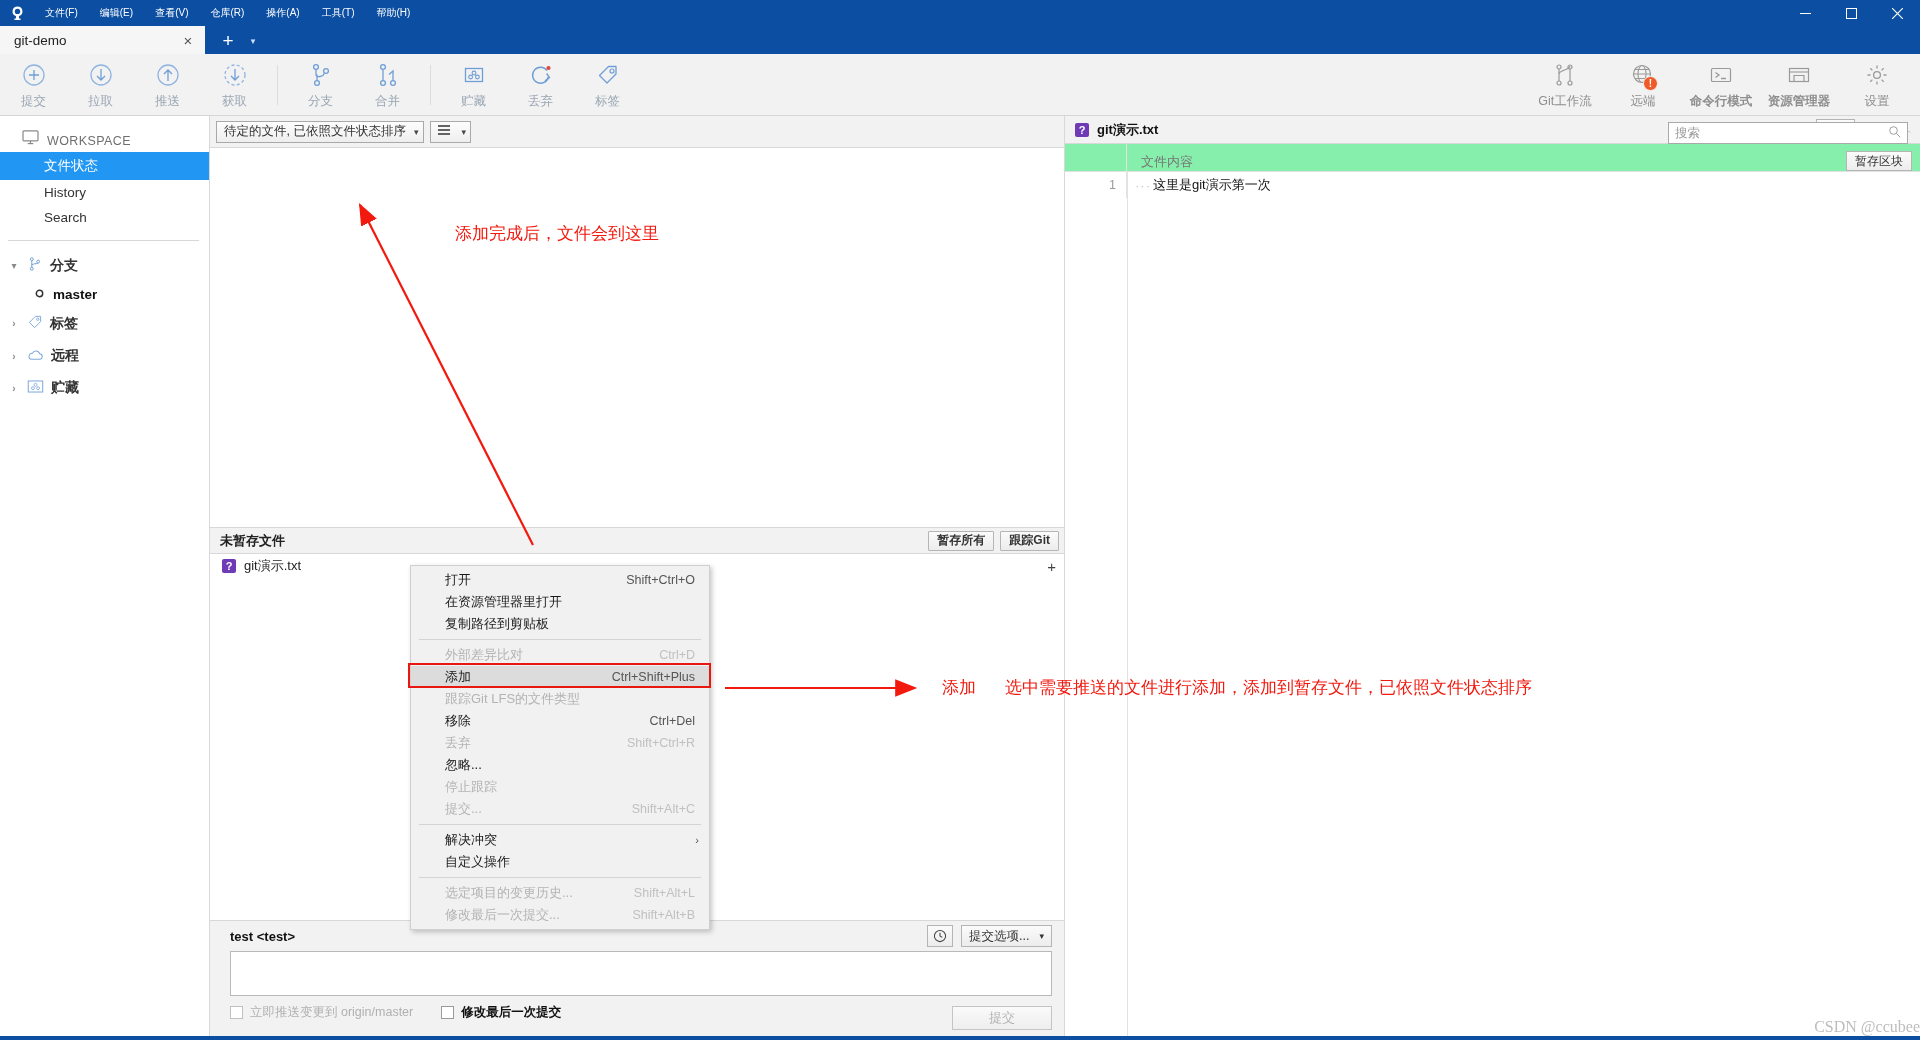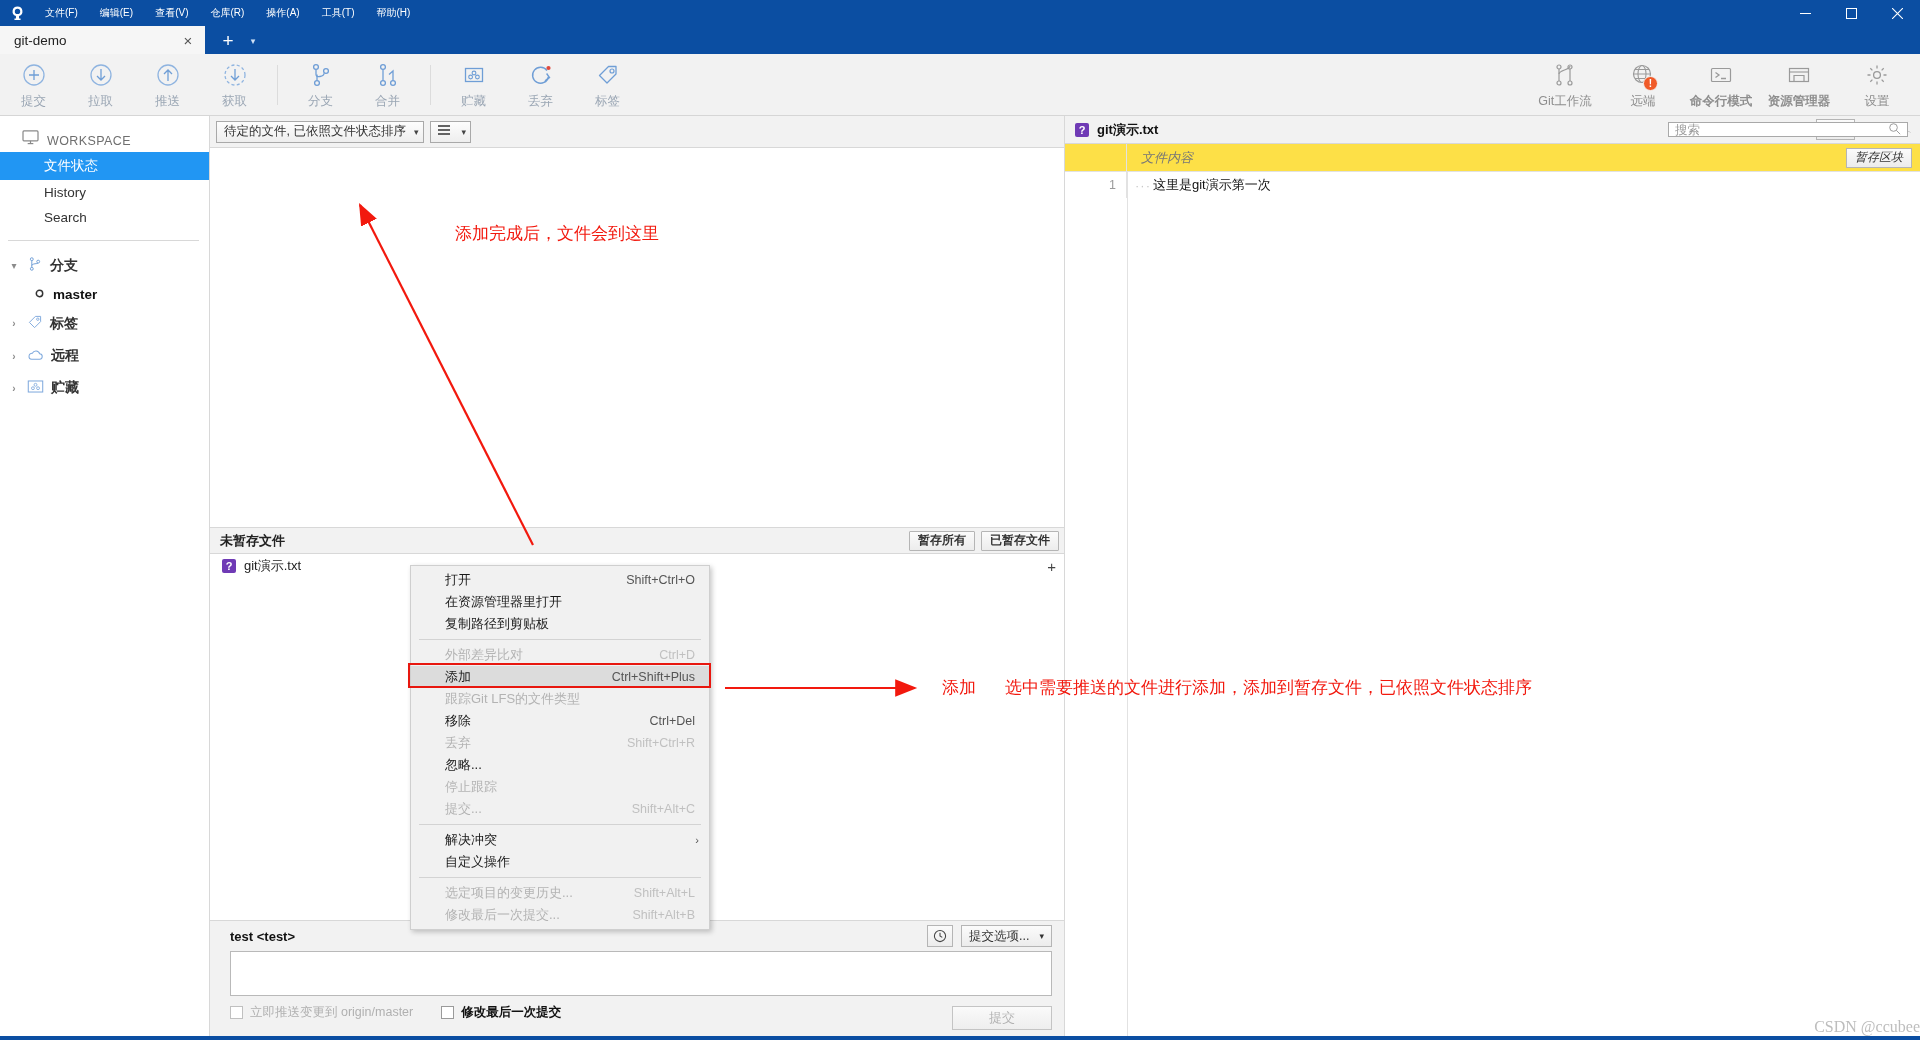--- a/index.html
+++ b/index.html
@@ -171,42 +171,42 @@
   .right-head .title { font-size:13px; font-weight:bold; color:#111; }
   .right-head .sp { flex:1; }
   .gear-combo {
     height:21px; border:1px solid #b5b5b5; background:linear-gradient(#fbfbfb,#ececec);
     display:flex; align-items:center; gap:7px; padding:0 6px;
   }
   .dots { color:#444; font-size:16px; letter-spacing:1.5px; padding:0 4px; }
   .chev-up { color:#9a9a9a; font-size:10px; padding-left:2px; }
 
   .diff-head {
-    height:28px; border-bottom:1px solid #e2e2e2; display:flex; align-items:center;
-    font-size:13px; color:#777; position:relative; background:#fde047;font-style:italic;
+    height:28px; border-bottom:1px solid #e2e2e2; display:flex; align-items:flex-end;
+    font-size:13px; color:#777; position:relative; background:#86efac;
   }
   .gutter { width:62px; border-right:1px solid #e2e2e2; height:100%; }
   .diff-head .lbl { padding-left:14px; }
   .hunk-btn {
     position:absolute; right:8px; height:20px; border:1px solid #b5b5b5;
     background:linear-gradient(#fbfbfb,#ececec); font-size:12px; color:#333;
     padding:0 8px; display:flex; align-items:center;
   }
   .diff-row { height:26px; display:flex; align-items:center; font-size:13px; color:#111; }
   .diff-row .gutter {
     display:flex; align-items:center; justify-content:flex-end; padding-right:10px;
     color:#9a9a9a; font-size:12.5px; box-sizing:border-box;
   }
   .diff-row .code { padding-left:8px; display:flex; align-items:center; gap:2px; }
   .dots-lead { color:#c8c8c8; letter-spacing:1px; }
   .diff-body { flex:1; position:relative; }
   .diff-vline { position:absolute; left:62px; top:0; bottom:0; width:1px; background:#e2e2e2; }
 
   
-  .searchwrap { position:absolute; right:12px; top:122px; width:240px; height:15px;
+  .searchwrap { position:absolute; right:12px; top:122px; width:240px; height:22px;
     border:1px solid #a9a9a9; background:#fff; display:flex; align-items:center; padding:0 6px; z-index:5; }
   .searchwrap input {
     flex:1; border:0; outline:0; font-size:12.5px; color:#333; font-family:inherit; background:transparent;
   }
   .searchwrap input::placeholder { color:#9a9a9a; }
 
   
   .ctxmenu {
     position:absolute; left:410px; top:565px; width:300px;
     background:#f1f1f1; border:1px solid #cfcfcf;
@@ -554,21 +554,21 @@
           <span class="carr">▾</span>
         </div>
       </div>
 
       <div class="pane-list staged-list"></div>
 
       <div class="pane-head">
         <span>未暂存文件</span>
         <span class="spacer"></span>
         <div class="btn-sm enabled">暂存所有</div>
-        <div class="btn-sm enabled">已暂存文件</div>
+        <div class="btn-sm enabled">跟踪Git</div>
       </div>
       <div class="pane-list unstaged-list">
         <div class="file-row">
           <span class="qicon">?</span>
           <span>git演示.txt</span>
           <span class="plus">+</span>
         </div>
       </div>
 
       <div class="commit-area">

